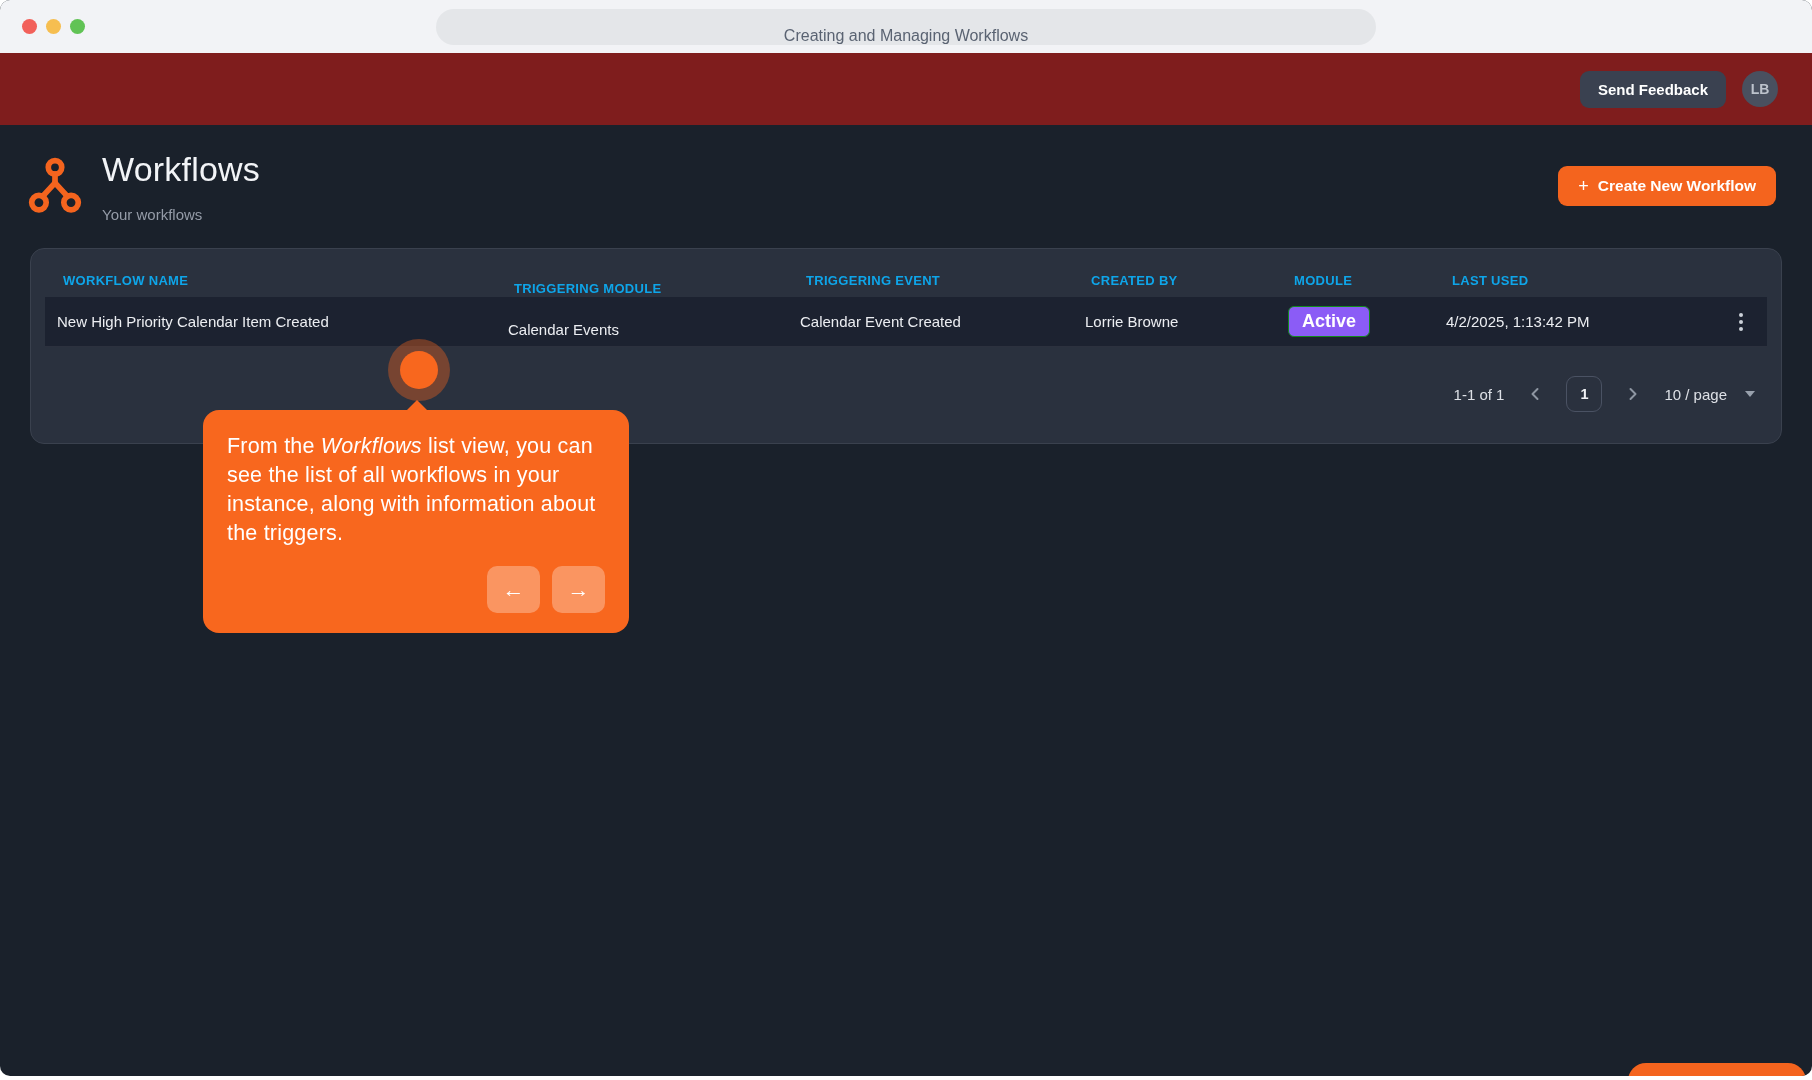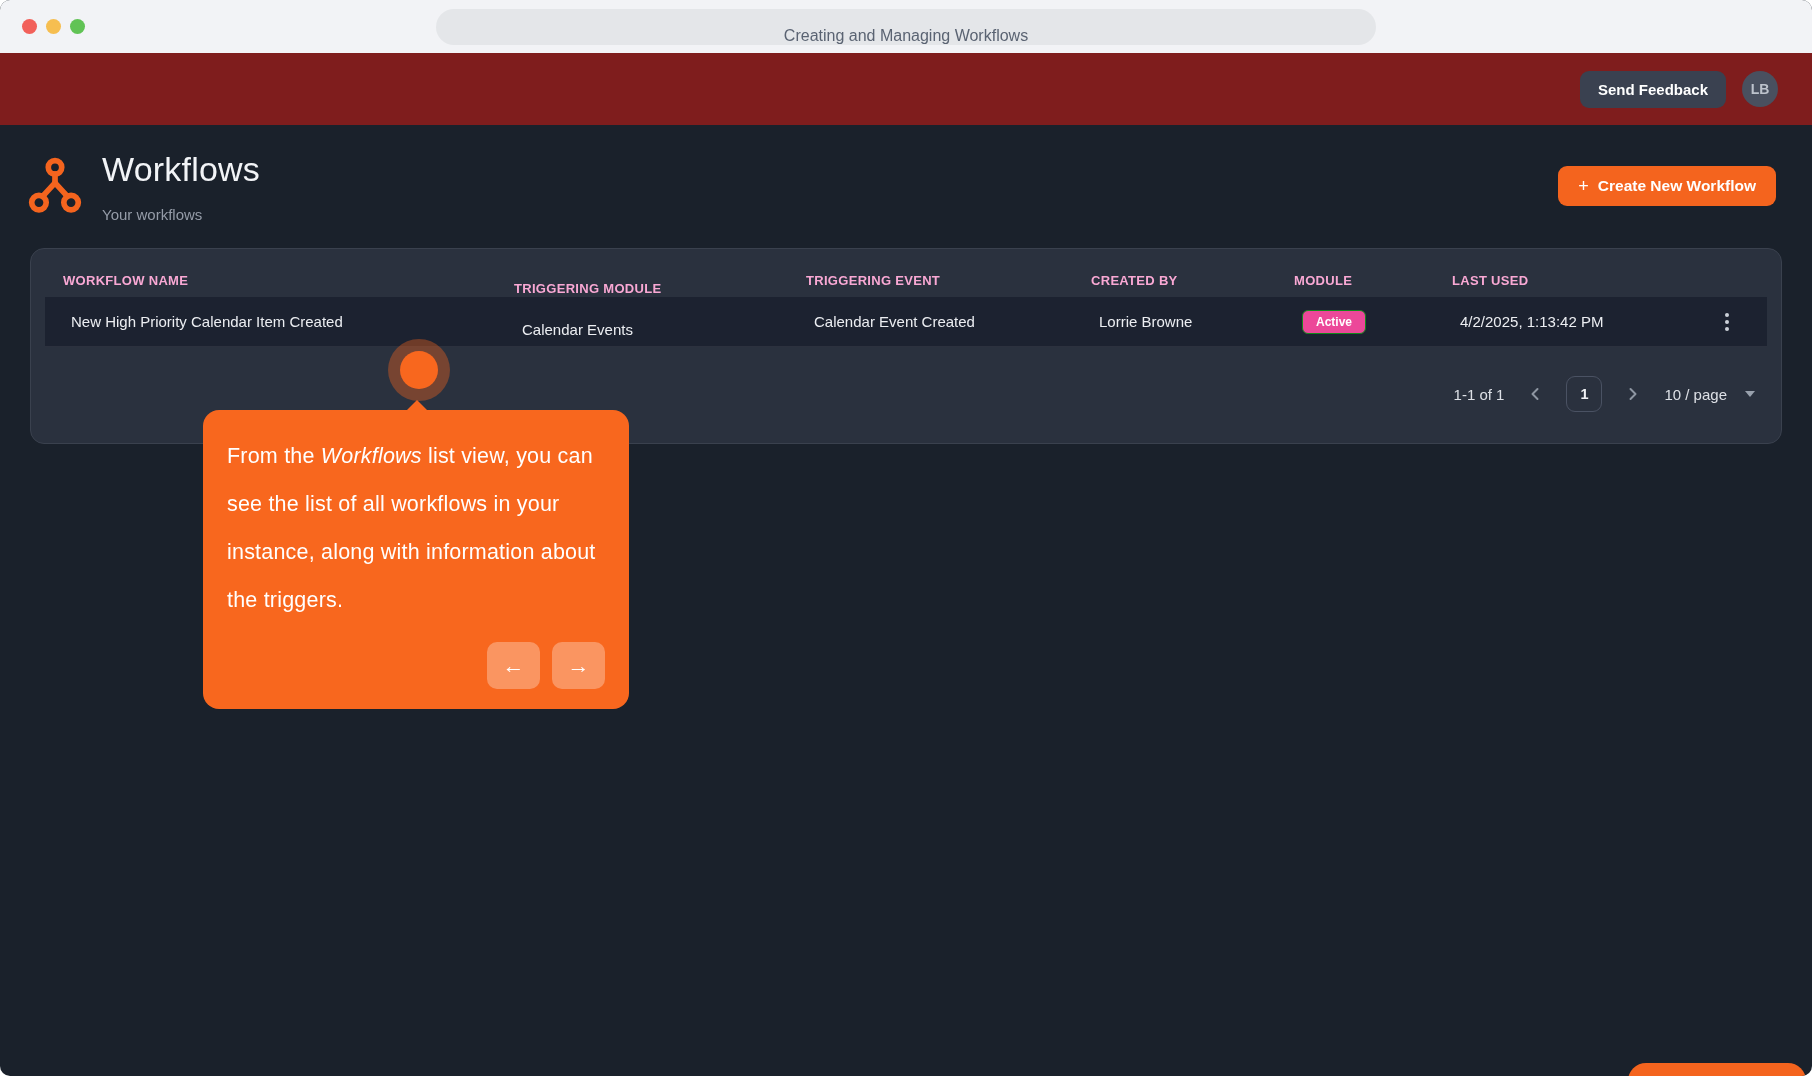--- a/index.html
+++ b/index.html
@@ -29,48 +29,48 @@
   .wf-icon { width:54px; height:58px; margin-right:20px; flex:0 0 auto; }
   .title { font-size:34px; color:#f2f4f7; font-weight:500; letter-spacing:.2px; }
   .subtitle { font-size:15px; color:#959ca8; margin-top:17px; }
   .create-btn { margin-left:auto; background:#f4641e; color:#ffffff; border:none; border-radius:9px;
     font-size:15.5px; font-weight:600; padding:11px 20px; display:flex; align-items:center; gap:9px; cursor:pointer; }
   .create-btn .plus { font-size:18px; font-weight:400; line-height:1; }
   
   .table-card { position:absolute; left:30px; top:248px; width:1752px; height:196px;
     background:#2a313e; border:1px solid #3a414e; border-radius:14px; }
   .thead { display:flex; align-items:center; height:48px; padding:14px 20px 0 32px;
-    color:#f9a8d4; font-size:13px; font-weight:700; letter-spacing:.3px; }
+    color:#0ea5e9; font-size:13px; font-weight:700; letter-spacing:.3px; }
   .col-name { width:451px; } .col-module { width:292px;margin-top:16px; } .col-event { width:285px; }
   .col-created { width:203px; } .col-status { width:158px; } .col-last { width:249px; }
   .col-actions { flex:1; display:flex; justify-content:flex-end; }
-  .trow { height:50px; margin:0 14px; padding:0 26px; background:#1c2230;
+  .trow { height:50px; margin:0 14px; padding:0 12px; background:#1c2230;
     border-bottom:1px solid rgba(255,255,255,.07);
     display:flex; align-items:center; color:#eceef2; font-size:15px; cursor:pointer; }
-  .badge-active { display:inline-block; background:#ec4899; border:1px solid #128a1c; color:#ffffff;
-    font-size:12px; font-weight:700; padding:4px 13px; border-radius:6px;text-align:right; }
+  .badge-active { display:inline-block; background:#8b5cf6; border:1px solid #128a1c; color:#ffffff;
+    font-size:18px; font-weight:700; padding:4px 13px; border-radius:6px;text-align:right; }
   .kebab { width:28px; height:32px; display:flex; flex-direction:column; align-items:center;
     justify-content:center; gap:3px; cursor:pointer; }
   .kebab i { width:4px; height:4px; border-radius:50%; background:#ccd1d9; }
   .pagination { display:flex; align-items:center; justify-content:flex-end; gap:18px;
     height:94px; padding-right:26px; color:#dde0e6; font-size:15px; }
   .chev { width:26px; height:26px; display:flex; align-items:center; justify-content:center; cursor:pointer; }
   .page-box { width:36px; height:36px; border:1px solid #4a5263; border-radius:9px; color:#f0f2f5;
     font-size:14.5px; font-weight:600; display:flex; align-items:center; justify-content:center; cursor:pointer; }
   .page-size { display:flex; align-items:center; gap:18px; cursor:pointer; }
   .caret-down { width:0; height:0; border-left:5px solid transparent; border-right:5px solid transparent;
     border-top:6px solid #98a0ac; }
   
   .beacon { position:absolute; left:400px; top:351px; width:38px; height:38px; border-radius:50%;
     background:#f8671e; box-shadow:0 0 0 12px rgba(244,100,30,.38); cursor:pointer; z-index:5; }
   .tooltip { position:absolute; left:203px; top:410px; width:426px; background:#f8671e;
     border-radius:16px; padding:22px 24px 20px 24px; z-index:6; }
   .tooltip::before { content:""; position:absolute; top:-10px; left:204px; width:0; height:0;
     border-left:10px solid transparent; border-right:10px solid transparent; border-bottom:10px solid #f8671e; }
-  .tip-text { color:#ffffff; font-size:21.5px; line-height:48px; letter-spacing:.2px; }
+  .tip-text { color:#ffffff; font-size:21.5px; line-height:29px; letter-spacing:.2px; }
   .tip-text .it { font-style:italic; }
   .tip-buttons { display:flex; justify-content:flex-end; gap:12px; margin-top:18px; }
   .tip-btn { width:53px; height:47px; border-radius:10px; background:rgba(255,255,255,.3); border:none;
     color:#ffffff; font-size:22px; display:flex; align-items:center; justify-content:center; cursor:pointer; }
   
   .help-btn { position:absolute; left:1628px; top:1063px; width:178px; height:44px; background:#f4641e;
     border:none; border-radius:18px; display:flex; align-items:center; gap:10px; padding:0 16px; cursor:pointer; }
   .q-icon { width:19px; height:19px; border-radius:50%; border:2px solid #ffffff; color:#ffffff;
     font-size:12px; font-weight:700; display:flex; align-items:center; justify-content:center; flex:0 0 auto; }
 </style>

